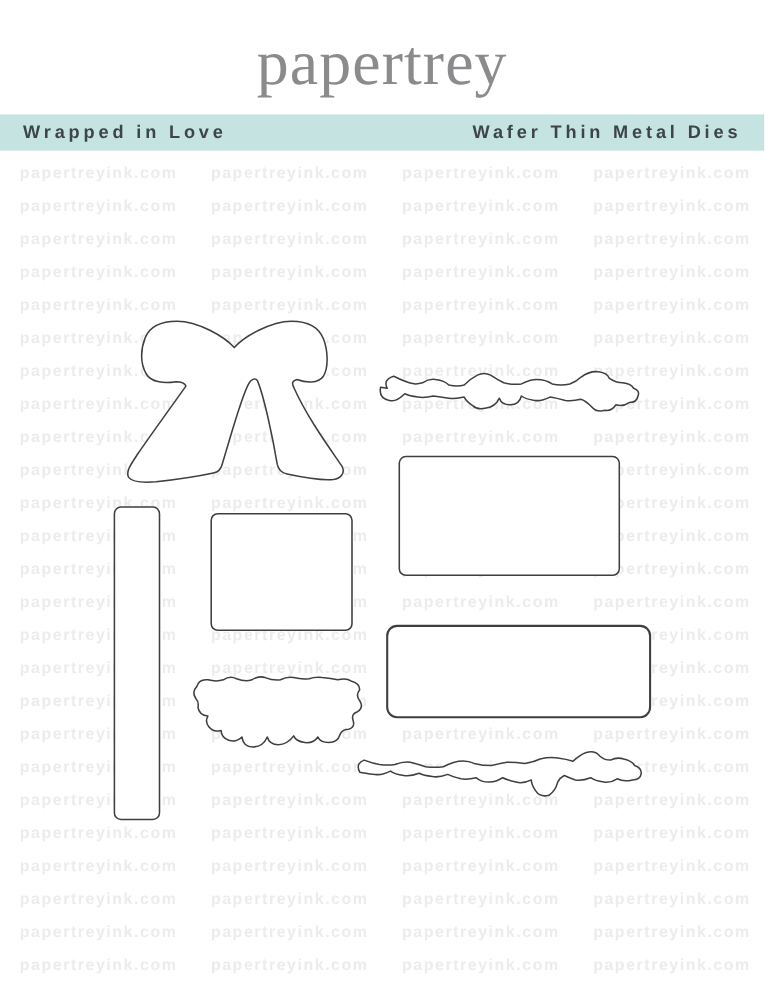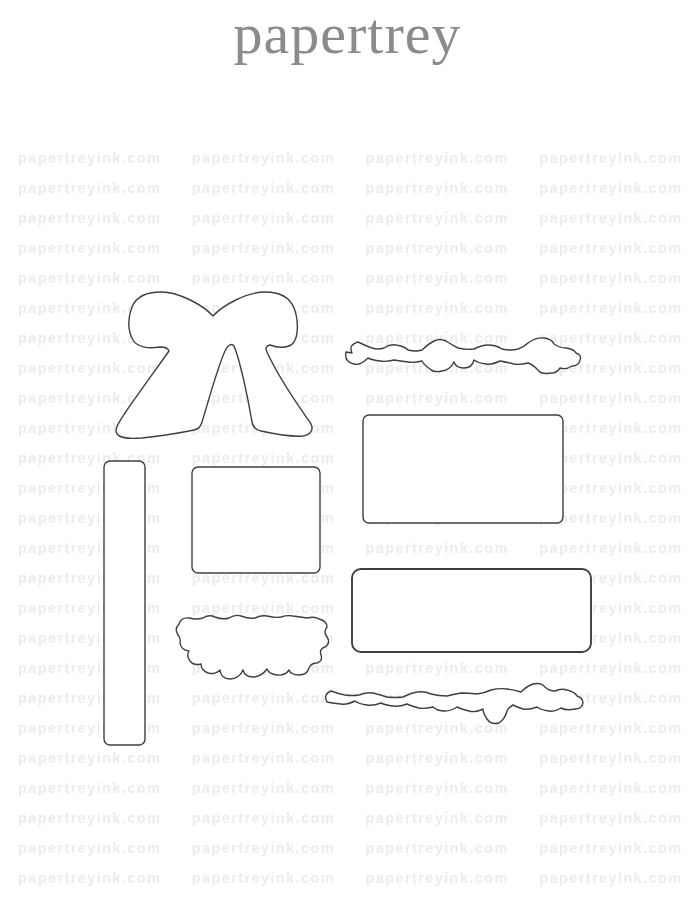--- a/index.html
+++ b/index.html
@@ -9,21 +9,21 @@
     --flower-fg:#49c4c6;
     --wm-fg:#ececec;
     --die-stroke:#3f3f3f;
     --die-fill:#ffffff;
   }
   *{margin:0;padding:0;box-sizing:border-box;}
   body{width:695px;height:900px;background:#ffffff;font-family:"Liberation Sans",sans-serif;}
   .page{position:relative;width:695px;height:900px;overflow:hidden;background:#fff;}
 
   
-  .header{height:104px;display:flex;justify-content:center;align-items:flex-start;padding-bottom:14px;}
+  .header{height:104px;display:flex;justify-content:center;align-items:flex-end;padding-bottom:14px;}
   .logo{display:flex;align-items:baseline;gap:14px;}
   .logo-first{font-family:"Liberation Serif",serif;font-size:58px;color:var(--logo-fg);letter-spacing:1px;}
   .logo-second{position:relative;font-family:"DejaVu Serif","Liberation Serif",serif;font-style:italic;font-size:54px;color:var(--logo-fg);letter-spacing:1px;}
   .logo-flower{position:absolute;top:-16px;left:2px;font-size:21px;font-style:normal;color:var(--flower-fg);font-family:"DejaVu Sans",sans-serif;}
 
   
   .banner{height:33px;background:var(--banner-bg);display:flex;justify-content:space-between;align-items:center;padding:0 21px;}
   .banner span{font-size:16.5px;font-weight:bold;letter-spacing:3.5px;color:var(--banner-fg);white-space:nowrap;}
 
   
@@ -41,20 +41,24 @@
 <body>
 
 <div class="page">
 
   <div class="header">
     <div class="logo">
       <span class="logo-first">papertrey</span>
     </div>
   </div>
 
+  <div class="banner">
+    <span>Wrapped in Love</span>
+    <span>Wafer Thin Metal Dies</span>
+  </div>
 
   <div class="watermark">
       <span class="wm-cell">papertreyink.com</span>
       <span class="wm-cell">papertreyink.com</span>
       <span class="wm-cell">papertreyink.com</span>
       <span class="wm-cell">papertreyink.com</span>
       <span class="wm-cell">papertreyink.com</span>
       <span class="wm-cell">papertreyink.com</span>
       <span class="wm-cell">papertreyink.com</span>
       <span class="wm-cell">papertreyink.com</span>

